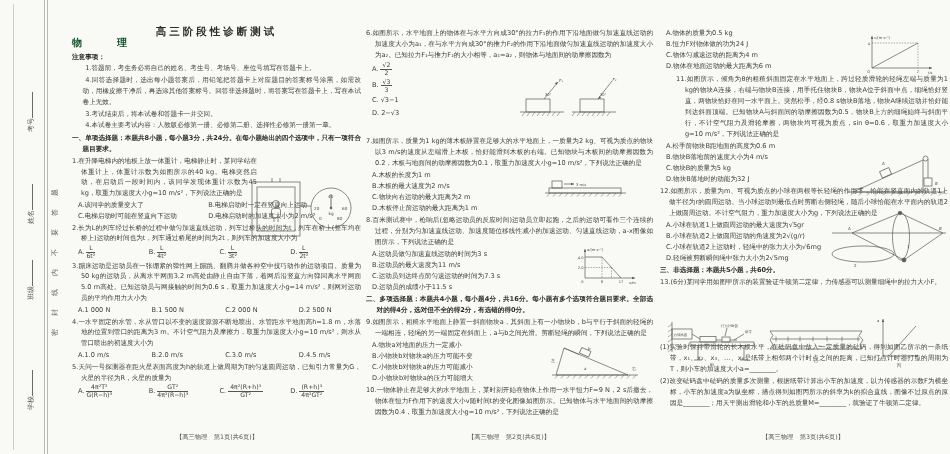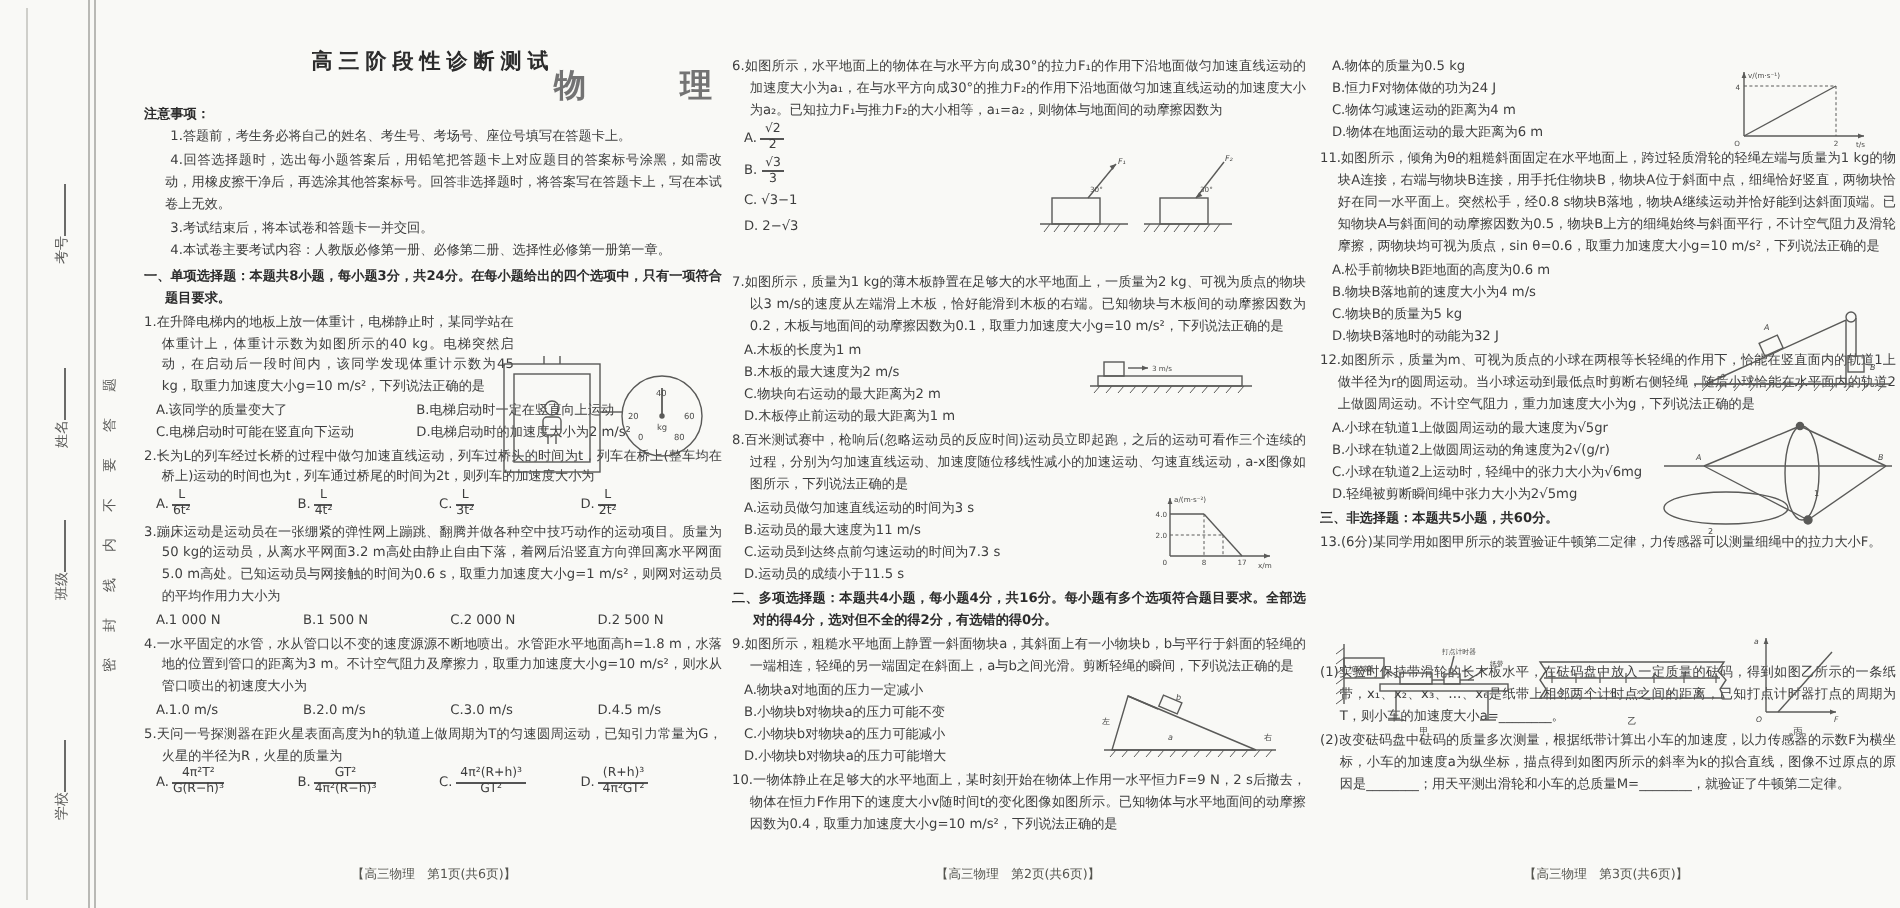--- a/index.html
+++ b/index.html
@@ -13,21 +13,21 @@
           font-size:7px;color:#5a5a58;white-space:nowrap;}
   .fieldline{display:inline-block;width:26px;border-bottom:.7px solid #6a6a68;height:6px;}
   #sealtext{position:absolute;left:50px;top:336px;transform:rotate(-90deg);transform-origin:0 0;
             font-size:7px;letter-spacing:13px;color:#5a5a58;white-space:nowrap;}
   
   .col{position:absolute;font-size:6.6px;line-height:11px;text-align:justify;}
   #col0{left:72px;top:26px;width:289px;line-height:10.8px;}
   #col1{left:366px;top:28px;width:287px;}
   #col2{left:660px;top:28px;width:288px;}
   .t-title{font-size:10.5px;font-weight:700;letter-spacing:3px;text-align:center;color:#2c2c2c;}
-  .t-subtitle{font-size:16px;font-weight:700;letter-spacing:5px;text-align:right;margin-top:3px;color:#737373;}
+  .t-subtitle{font-size:10px;font-weight:700;letter-spacing:5px;text-align:left;margin-top:3px;color:#14532d;}
   .t-center{text-align:center;}
   .t-bold{font-weight:700;color:#2c2c2c;}
   .t-para{padding-left:1.6em;text-indent:.4em;}
   .t-section{font-weight:700;color:#2c2c2c;padding-left:1.6em;text-indent:-1.6em;}
   .t-q{padding-left:1.35em;text-indent:-1.35em;}
   .t-sub{padding-left:1.5em;text-indent:-1.5em;margin-left:2px;}
   .t-optgrid2{display:grid;grid-template-columns:46% 54%;padding-left:.9em;}
   .t-optgrid4{display:grid;grid-template-columns:26% 26% 26% 22%;padding-left:.9em;}
   .t-optstack div{padding-left:.9em;}
   .t-optfrac{display:flex;padding-left:.9em;margin:2px 0 3px;}
@@ -97,21 +97,21 @@
           </span>
         </span>
         <span class="fw">
           <span>D.</span>
           <span class="frac">
             <span class="fn">L</span>
             <span class="fd">2t²</span>
           </span>
         </span>
       </div>
-      <div class="blk t-q">3.蹦床运动是运动员在一张绷紧的弹性网上蹦跳、翻腾并做各种空中技巧动作的运动项目。质量为50 kg的运动员，从离水平网面3.2 m高处由静止自由下落，着网后沿竖直方向弹回离水平网面5.0 m高处。已知运动员与网接触的时间为0.6 s，取重力加速度大小g=1 m/s²，则网对运动员的平均作用力大小为</div>
+      <div class="blk t-q">3.蹦床运动是运动员在一张绷紧的弹性网上蹦跳、翻腾并做各种空中技巧动作的运动项目。质量为50 kg的运动员，从离水平网面3.2 m高处由静止自由下落，着网后沿竖直方向弹回离水平网面5.0 m高处。已知运动员与网接触的时间为0.6 s，取重力加速度大小g=14 m/s²，则网对运动员的平均作用力大小为</div>
       <div class="blk t-optgrid4">
         <span>A.1 000 N</span>
         <span>B.1 500 N</span>
         <span>C.2 000 N</span>
         <span>D.2 500 N</span>
       </div>
       <div class="blk t-q">4.一水平固定的水管，水从管口以不变的速度源源不断地喷出。水管距水平地面高h=1.8 m，水落地的位置到管口的距离为3 m。不计空气阻力及摩擦力，取重力加速度大小g=10 m/s²，则水从管口喷出的初速度大小为</div>
       <div class="blk t-optgrid4">
         <span>A.1.0 m/s</span>
         <span>B.2.0 m/s</span>
@@ -200,21 +200,21 @@
       </div>
       <div class="blk t-q">10.一物体静止在足够大的水平地面上，某时刻开始在物体上作用一水平恒力F=9 N，2 s后撤去，物体在恒力F作用下的速度大小v随时间t的变化图像如图所示。已知物体与水平地面间的动摩擦因数为0.4，取重力加速度大小g=10 m/s²，下列说法正确的是</div>
     </div>
   <div class="col" id="col2">
       <div class="blk t-optstack" style="width: 195px;">
         <div>A.物体的质量为0.5 kg</div>
         <div>B.恒力F对物体做的功为24 J</div>
         <div>C.物体匀减速运动的距离为4 m</div>
         <div>D.物体在地面运动的最大距离为6 m</div>
       </div>
-      <div class="blk t-q" style="margin-top: 2px;">11.如图所示，倾角为θ的粗糙斜面固定在水平地面上，跨过轻质滑轮的轻绳左端与质量为1 kg的物块A连接，右端与物块B连接，用手托住物块B，物块A位于斜面中点，细绳恰好竖直，两物块恰好在同一水平面上。突然松手，经0.8 s物块B落地，物块A继续运动并恰好能到达斜面顶端。已知物块A与斜面间的动摩擦因数为0.5，物块B上方的细绳始终与斜面平行，不计空气阻力及滑轮摩擦，两物块均可视为质点，sin θ=0.6，取重力加速度大小g=10 m/s²，下列说法正确的是</div>
+      <div class="blk t-q" style="margin-top: 2px; margin-left: 16px;">11.如图所示，倾角为θ的粗糙斜面固定在水平地面上，跨过轻质滑轮的轻绳左端与质量为1 kg的物块A连接，右端与物块B连接，用手托住物块B，物块A位于斜面中点，细绳恰好竖直，两物块恰好在同一水平面上。突然松手，经0.8 s物块B落地，物块A继续运动并恰好能到达斜面顶端。已知物块A与斜面间的动摩擦因数为0.5，物块B上方的细绳始终与斜面平行，不计空气阻力及滑轮摩擦，两物块均可视为质点，sin θ=0.6，取重力加速度大小g=10 m/s²，下列说法正确的是</div>
       <div class="blk t-optstack" style="width: 182px;">
         <div>A.松手前物块B距地面的高度为0.6 m</div>
         <div>B.物块B落地前的速度大小为4 m/s</div>
         <div>C.物块B的质量为5 kg</div>
         <div>D.物块B落地时的动能为32 J</div>
       </div>
       <div class="blk t-q">12.如图所示，质量为m、可视为质点的小球在两根等长轻绳的作用下，恰能在竖直面内的轨道1上做半径为r的圆周运动。当小球运动到最低点时剪断右侧轻绳，随后小球恰能在水平面内的轨道2上做圆周运动。不计空气阻力，重力加速度大小为g，下列说法正确的是</div>
       <div class="blk t-optstack" style="width: 168px;">
         <div>A.小球在轨道1上做圆周运动的最大速度为√5gr</div>
         <div>B.小球在轨道2上做圆周运动的角速度为2√(g/r)</div>

